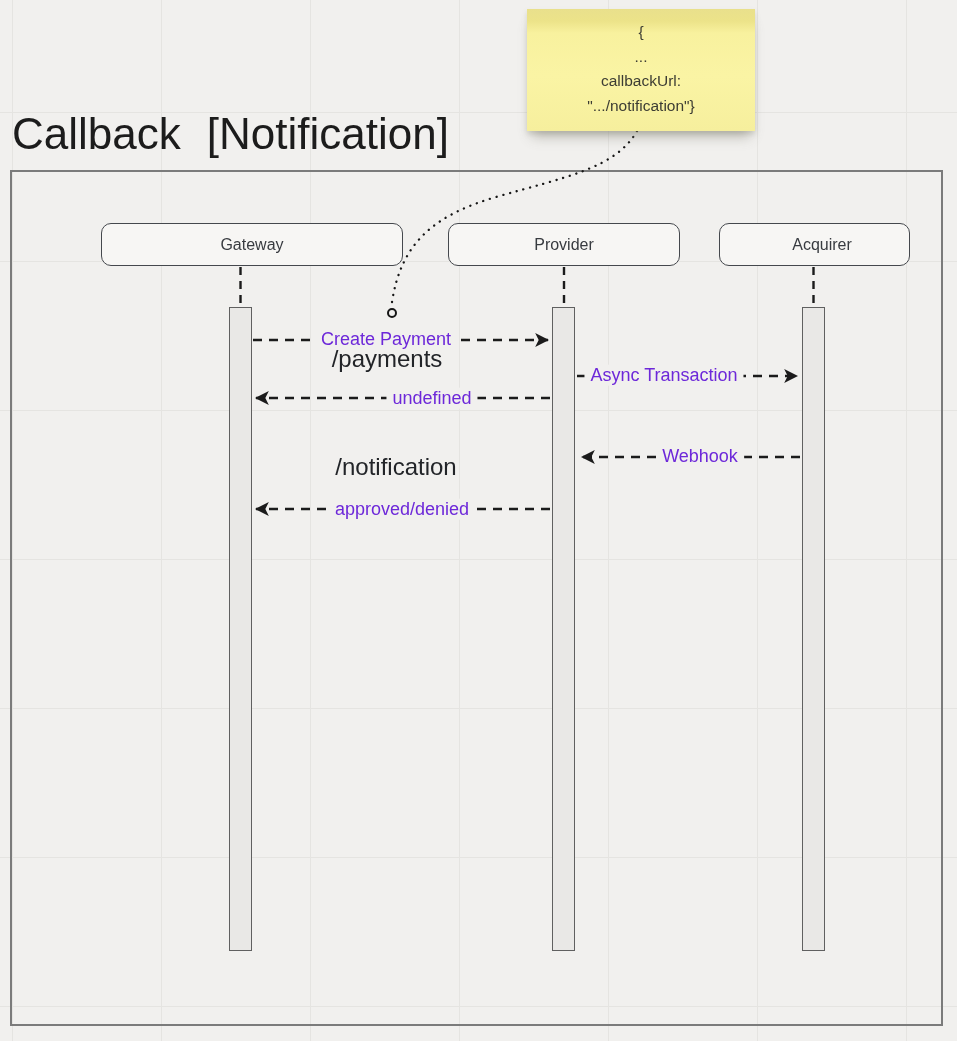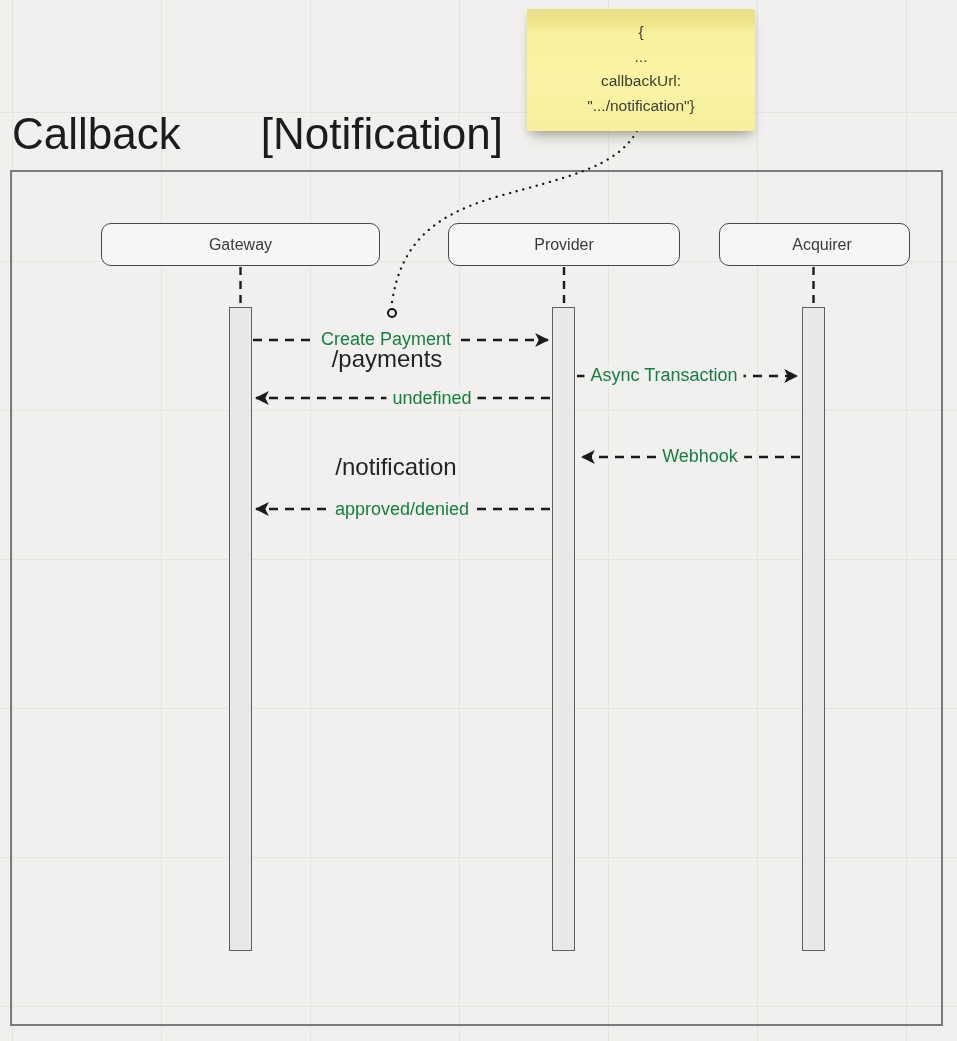--- a/index.html
+++ b/index.html
@@ -19,21 +19,21 @@
     background-size: 149px 149px, 149px 149px;
     background-position: 12px 0px, 0px 112px;
   }
 
   
   .diagram-title {
     position: absolute;
     left: 12px;
     top: 108px;
     display: flex;
-    gap: 80px;
+    gap: 26px;
     font-size: 44px;
     line-height: 52px;
     color: #1c1c1c;
     letter-spacing: 0px;
     white-space: nowrap;
   }
 
   
   .frame {
     position: absolute;
@@ -80,21 +80,21 @@
     display: flex;
     align-items: center;
     justify-content: center;
     z-index: 3;
   }
   .actor-box .actor-label {
     font-size: 16px;
     color: #383b40;
     white-space: nowrap;
   }
-  #actor-gateway  { left: 101px; width: 279px; text-align: right; }
+  #actor-gateway  { left: 101px; width: 302px; text-align: right; }
   #actor-provider { left: 448px; width: 232px; }
   #actor-acquirer { left: 719px; width: 191px; padding-left: 15px; }
 
   
   .activation-bar {
     position: absolute;
     top: 307px;
     width: 23px;
     height: 644px;
     background: #e9e8e6;
@@ -112,21 +112,21 @@
     width: 957px; height: 1041px;
     z-index: 4;
     pointer-events: none;
   }
 
   
   .msg-label {
     position: absolute;
     transform: translate(-50%, -50%);
     font-size: 18px;
-    color: #15803d;
+    color: #6d28d9;
     background: #f1f0ee;
     padding: 0 6px;
     white-space: nowrap;
     z-index: 6;
     line-height: 1.15;
   }
   .endpoint-label {
     position: absolute;
     transform: translate(-50%, -50%);
     font-size: 24px;

